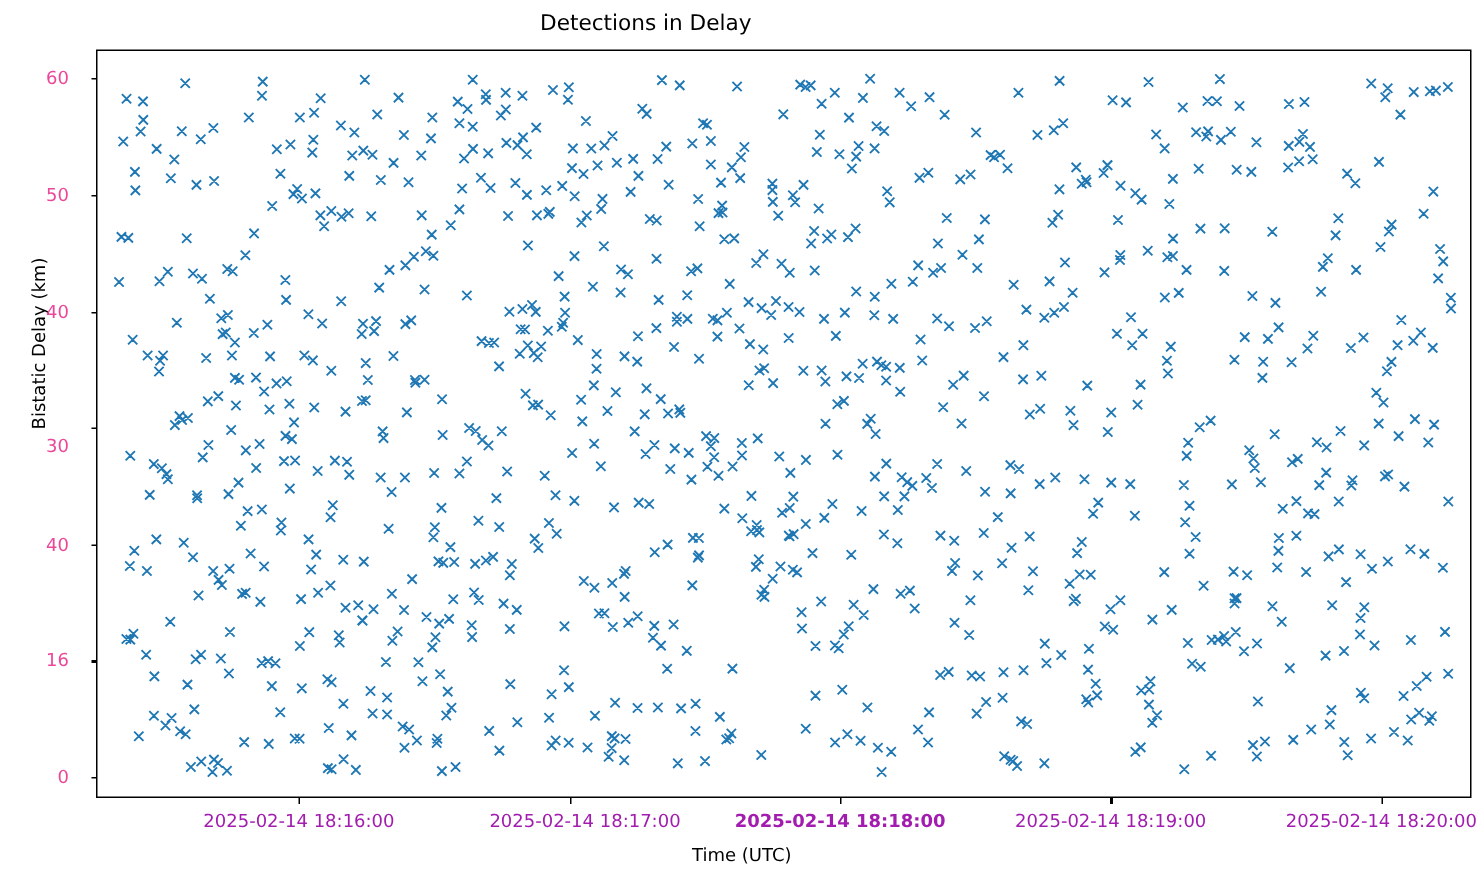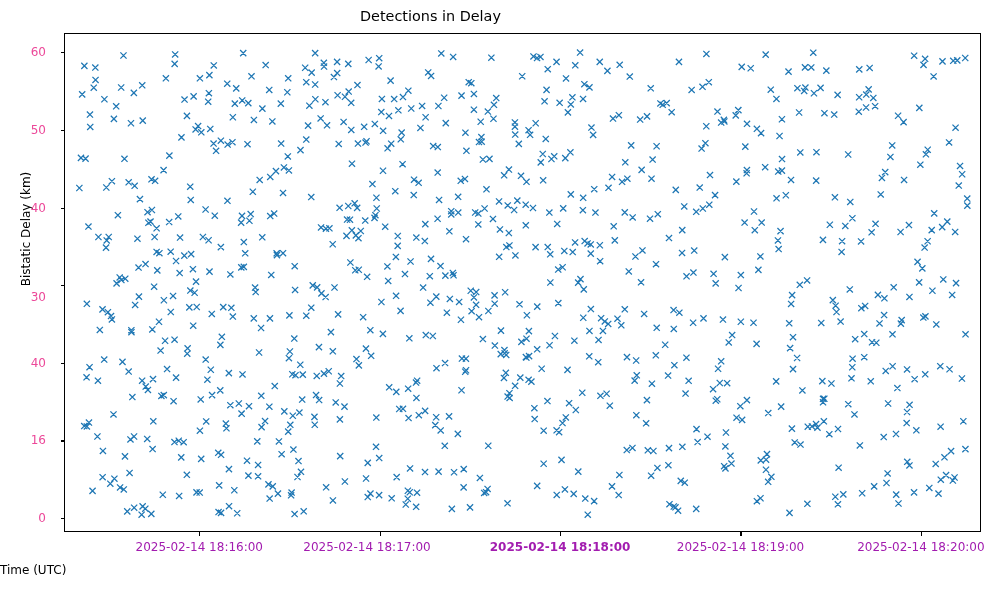--- a/index.html
+++ b/index.html
@@ -60,21 +60,21 @@
     color: #000000;
     transform: rotate(-90deg);
     transform-origin: center center;
   }
   
   #xlabel {
     position: absolute;
     left: 0;
     top: 563px;
     width: 989px;
-    text-align: left;
+    text-align: center;
     font-size: 12px;
     color: #000000;
   }
   .ytick-label {
     position: absolute;
     right: 14px;
     width: 48px;
     text-align: right;
     font-size: 12px;
     color: #ec4899;
@@ -139,21 +139,21 @@
 
   <div id="xtick-marks-box">
       <div class="xtick-mark" style="left: 199.295px;"></div>
       <div class="xtick-mark" style="left: 379.689px;"></div>
       <div class="xtick-mark" style="left: 560.082px;"></div>
       <div class="xtick-mark" style="left: 740.475px;"></div>
       <div class="xtick-mark" style="left: 920.869px;"></div>
     </div>
   <div id="xtick-labels-box">
       <div class="xtick-label" style="left: 199.295px;">2025-02-14 18:16:00</div>
-      <div class="xtick-label" style="left: 367px;">2025-02-14 18:17:00</div>
+      <div class="xtick-label" style="left: 390px;">2025-02-14 18:17:00</div>
       <div class="xtick-label" style="left: 560.082px; font-weight: bold;">2025-02-14 18:18:00</div>
       <div class="xtick-label" style="left: 740.475px;">2025-02-14 18:19:00</div>
       <div class="xtick-label" style="left: 920.869px;">2025-02-14 18:20:00</div>
     </div>
 
   <div id="xlabel">Time (UTC)</div>
 
 <div class="ytick-mark" style="left: 60.5px; top: 518.031px;"></div>
     <div class="ytick-mark" style="left: 60.5px; top: 440.426px;"></div>
     <div class="ytick-mark" style="left: 60.5px; top: 362.821px;"></div>

